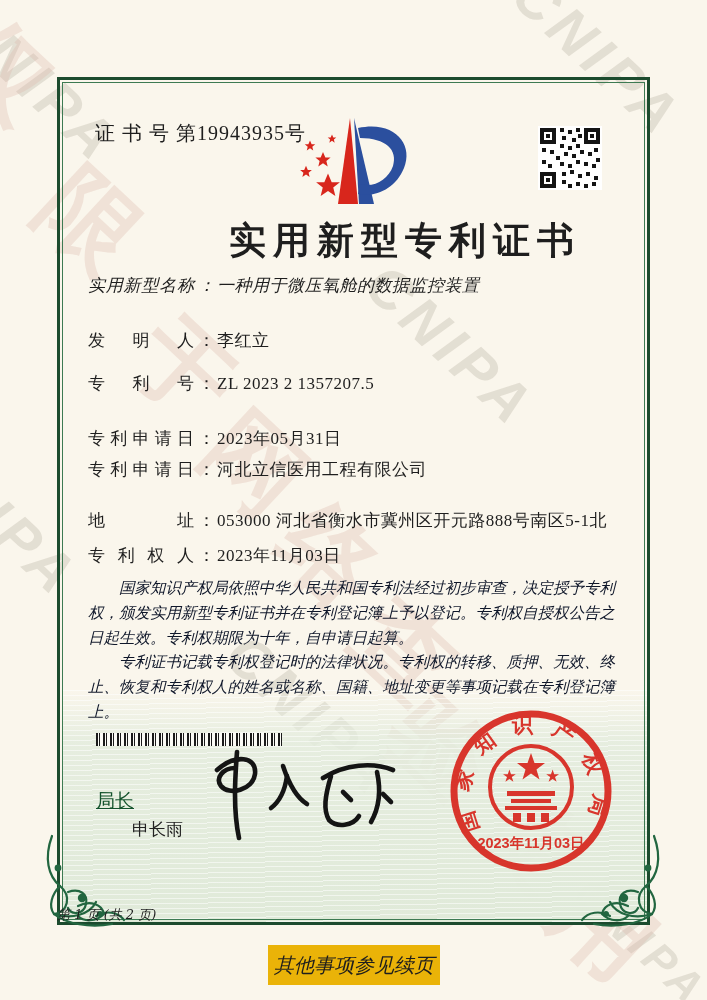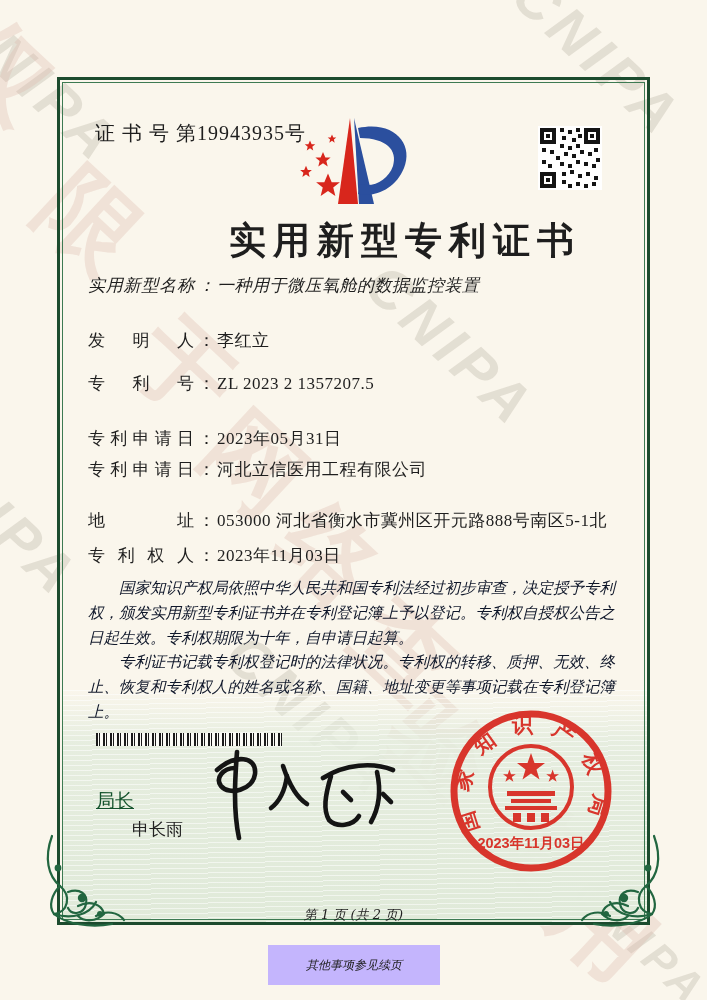--- a/index.html
+++ b/index.html
@@ -38,25 +38,25 @@
   .grant-group2{position:absolute;left:282px;top:0;white-space:nowrap;}
   .legal{left:88px;width:534px;font-size:15.5px;line-height:25px;
       font-family:"DejaVu Serif", serif;font-style:italic;
       text-indent:2em;color:#0f172a;}
   .barcode{left:96px;top:733px;width:186px;height:13px;
       background:repeating-linear-gradient(90deg,
         #1b1b1b 0 2px,#fbfbf6 2px 3px,#1b1b1b 3px 4px,#fbfbf6 4px 7px,
         #1b1b1b 7px 9px,#fbfbf6 9px 10px,#1b1b1b 10px 11px,#fbfbf6 11px 14px);}
   .director-label{left:96px;top:788px;font-size:19px;font-family:"Liberation Sans",sans-serif;color:#14532d;text-decoration:underline;}
   .director-name{left:96px;top:818px;font-size:17px;font-family:"Liberation Sans",sans-serif;color:#222;margin-left:36px;}
-  .pagenum{left:57px;top:906px;width:593px;text-align:center;font-size:13px;
+  .pagenum{left:57px;top:906px;width:593px;text-align:left;font-size:13px;
       font-family:"DejaVu Serif",serif;font-style:italic;}
-  .cont-box{left:268px;top:945px;width:172px;height:40px;background:#c4b5fd;
+  .cont-box{left:268px;top:945px;width:172px;height:40px;background:#eab308;
       display:flex;align-items:center;justify-content:center;
-      font-size:12px;font-family:"DejaVu Serif",serif;font-style:italic;}
+      font-size:20px;font-family:"DejaVu Serif",serif;font-style:italic;}
   .seal-date{font-family:"Liberation Sans",sans-serif;font-weight:bold;}
 </style>
 </head>
 <body>
 
 <div class="wm wm-latin" style="left:-18px;top:-14px;">CNIPA</div>
 <div class="wm wm-latin" style="left:545px;top:-40px;">CNIPA</div>
 <div class="wm wm-latin" style="left:398px;top:250px;">CNIPA</div>
 <div class="wm wm-latin" style="left:-58px;top:420px;">CNIPA</div>
 <div class="wm wm-latin" style="left:258px;top:620px;">CNIPA</div>

